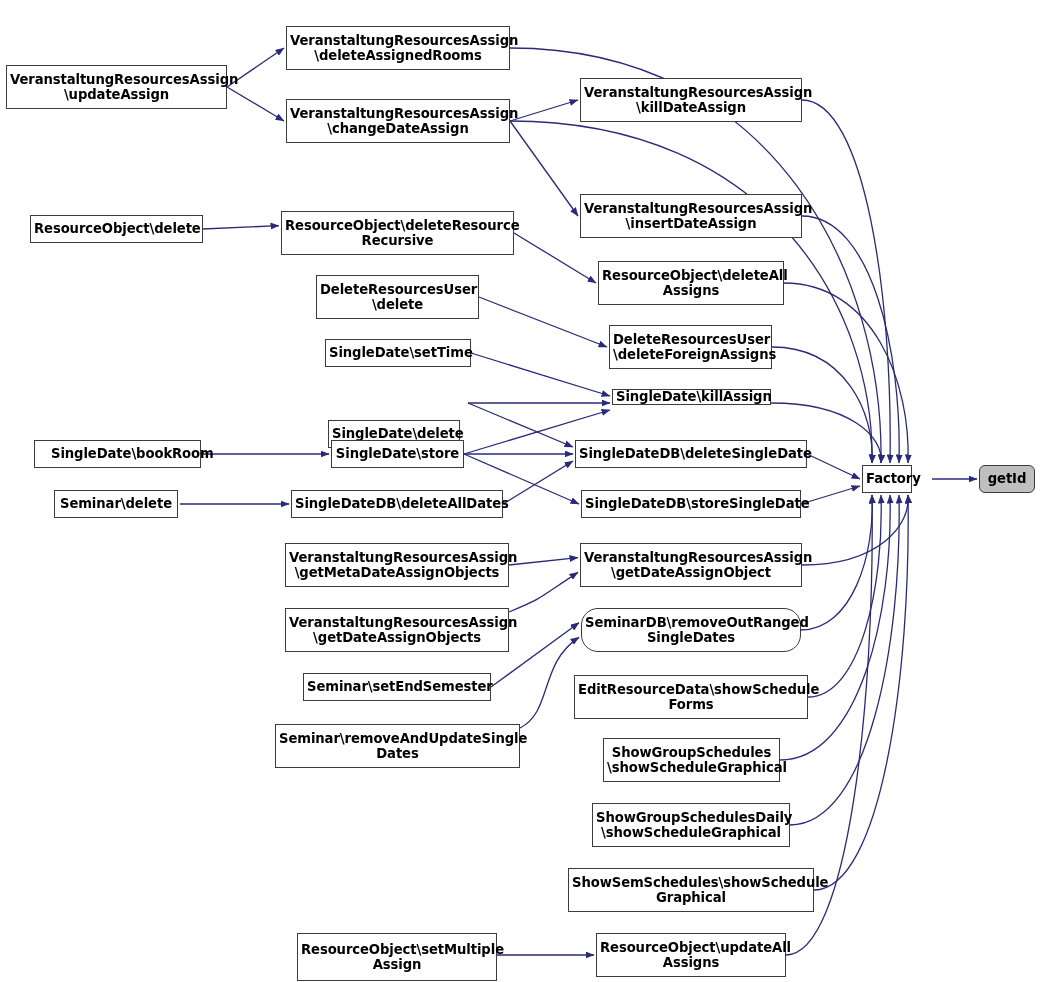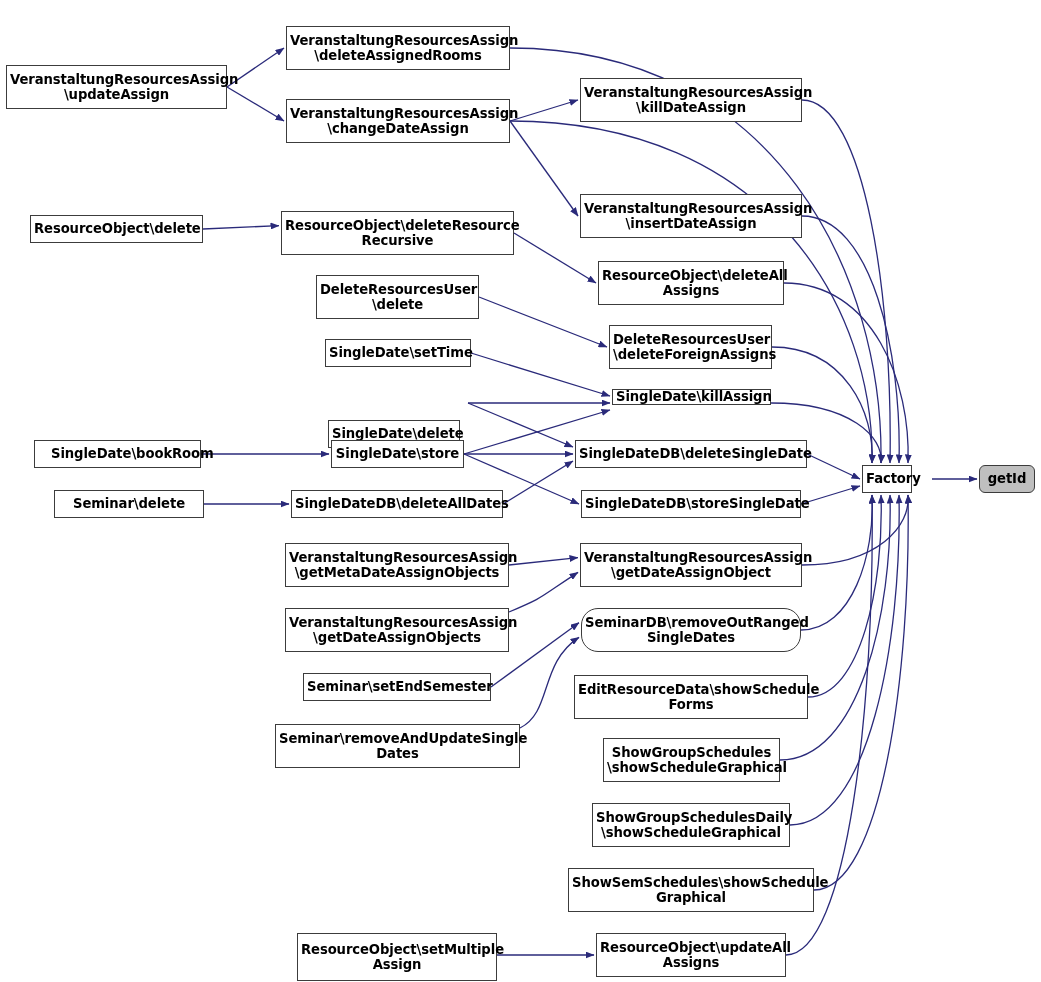--- a/index.html
+++ b/index.html
@@ -127,21 +127,21 @@
       <div class="node" style="left: 316px; top: 275px; width: 163px; height: 44px;"><span class="node-label">DeleteResourcesUser
 \delete</span></div>
       <div class="node" style="left: 609px; top: 325px; width: 163px; height: 44px;"><span class="node-label">DeleteResourcesUser
 \deleteForeignAssigns</span></div>
       <div class="node" style="left: 325px; top: 339px; width: 146px; height: 28px;"><span class="node-label">SingleDate\setTime</span></div>
       <div class="node" style="left: 328px; top: 386px; width: 132px; height: 28px; margin-top: 34px;"><span class="node-label">SingleDate\delete</span></div>
       <div class="node" style="left: 612px; top: 389px; width: 159px; height: 16px;"><span class="node-label">SingleDate\killAssign</span></div>
       <div class="node" style="left: 34px; top: 440px; width: 167px; height: 28px; padding-left: 16px;"><span class="node-label">SingleDate\bookRoom</span></div>
       <div class="node" style="left: 331px; top: 440px; width: 133px; height: 28px;"><span class="node-label">SingleDate\store</span></div>
       <div class="node" style="left: 575px; top: 440px; width: 232px; height: 28px;"><span class="node-label">SingleDateDB\deleteSingleDate</span></div>
-      <div class="node" style="left: 54px; top: 490px; width: 150px; height: 28px;"><span class="node-label">Seminar\delete</span></div>
+      <div class="node" style="left: 54px; top: 490px; width: 124px; height: 28px;"><span class="node-label">Seminar\delete</span></div>
       <div class="node" style="left: 291px; top: 490px; width: 212px; height: 28px;"><span class="node-label">SingleDateDB\deleteAllDates</span></div>
       <div class="node" style="left: 581px; top: 490px; width: 220px; height: 28px;"><span class="node-label">SingleDateDB\storeSingleDate</span></div>
       <div class="node" style="left: 285px; top: 543px; width: 224px; height: 44px;"><span class="node-label">VeranstaltungResourcesAssign
 \getMetaDateAssignObjects</span></div>
       <div class="node" style="left: 580px; top: 543px; width: 222px; height: 44px;"><span class="node-label">VeranstaltungResourcesAssign
 \getDateAssignObject</span></div>
       <div class="node" style="left: 285px; top: 608px; width: 224px; height: 44px;"><span class="node-label">VeranstaltungResourcesAssign
 \getDateAssignObjects</span></div>
       <div class="node" style="left: 581px; top: 608px; width: 220px; height: 44px; border-radius: 17px;"><span class="node-label">SeminarDB\removeOutRanged
 SingleDates</span></div>

